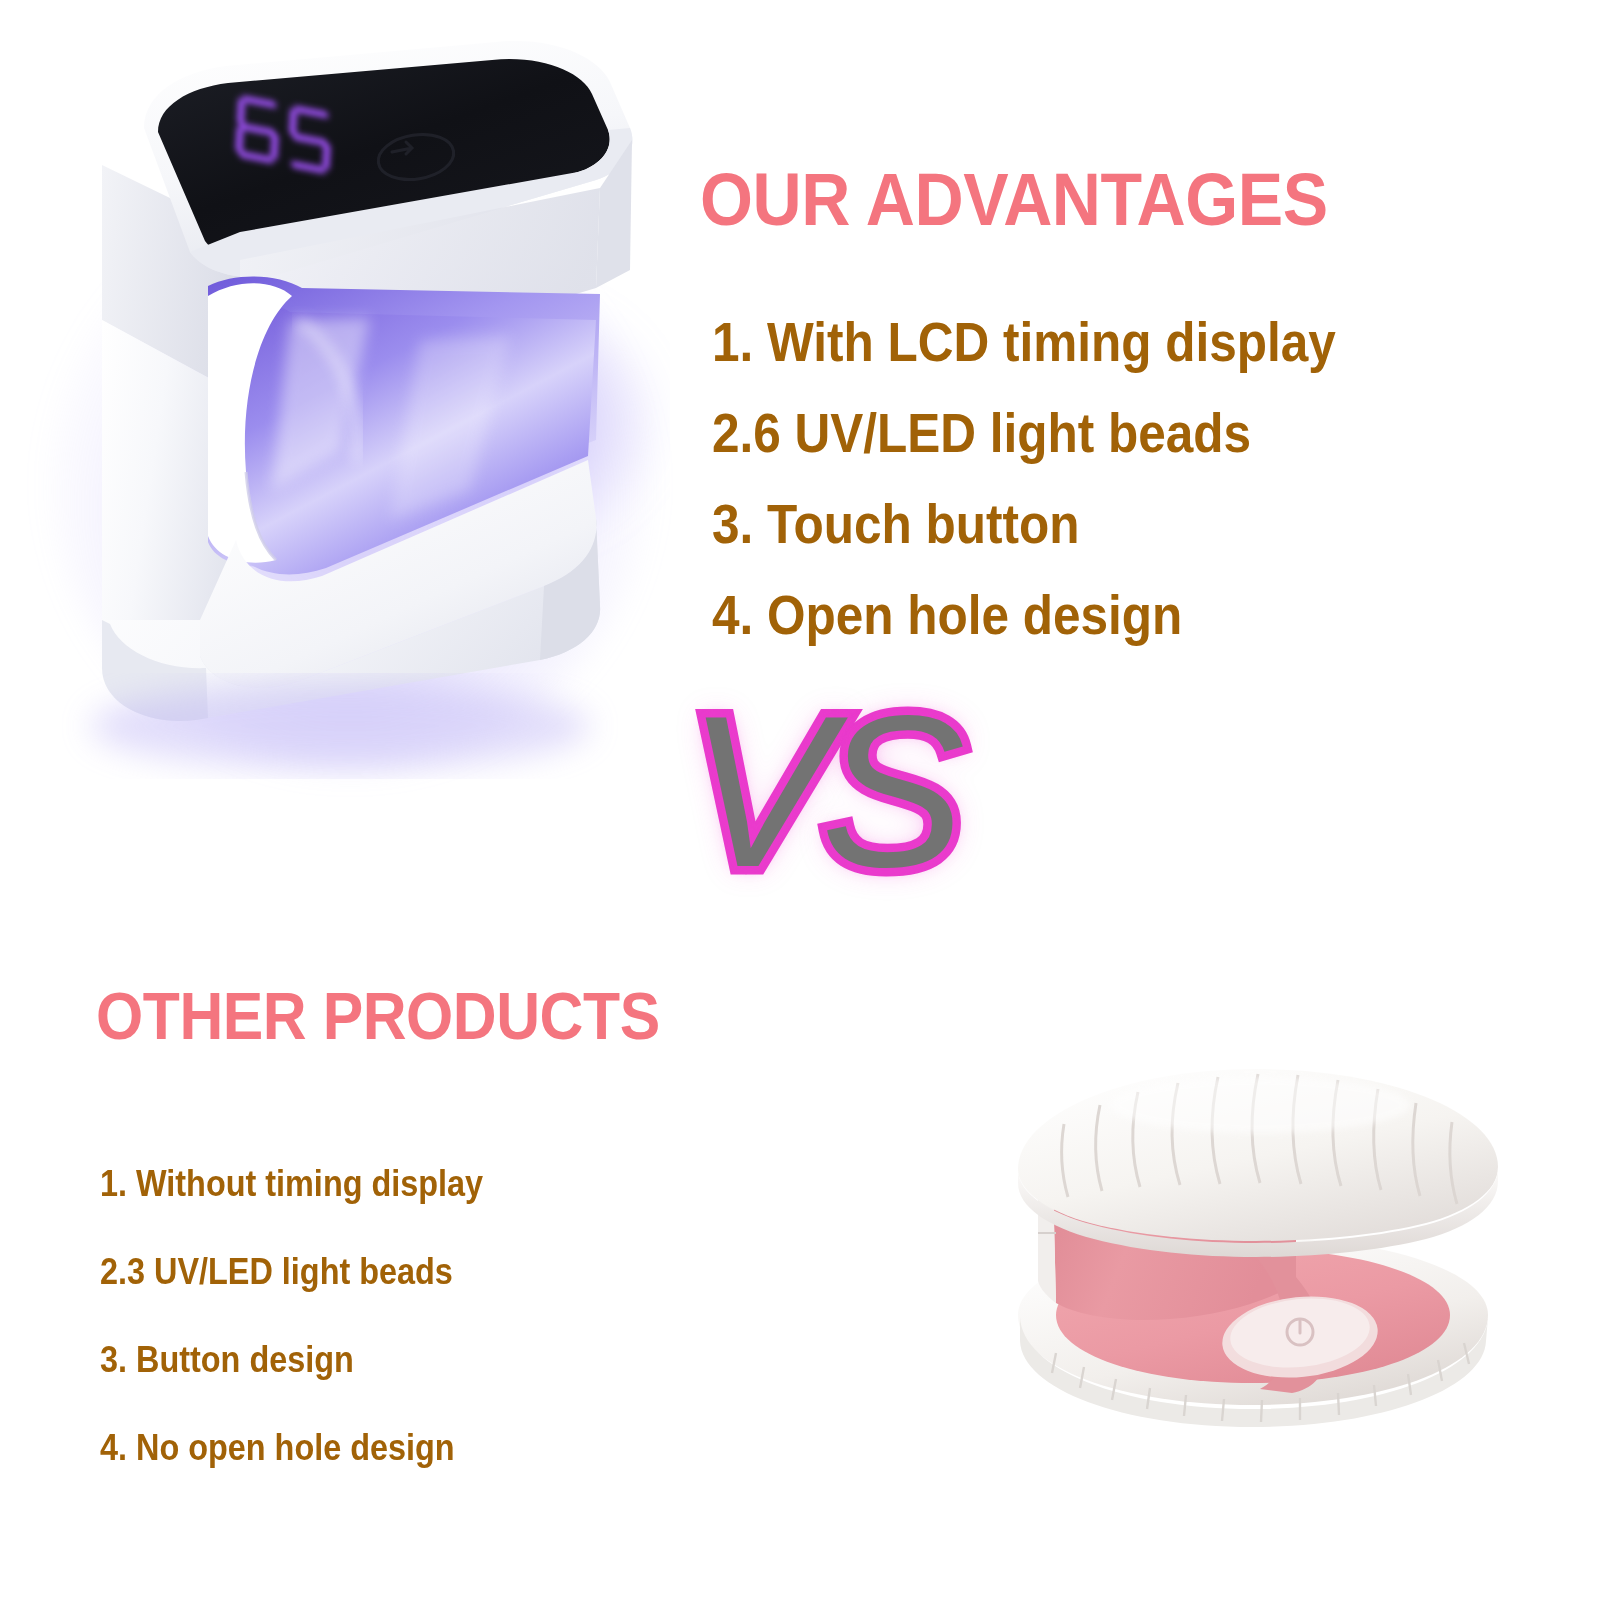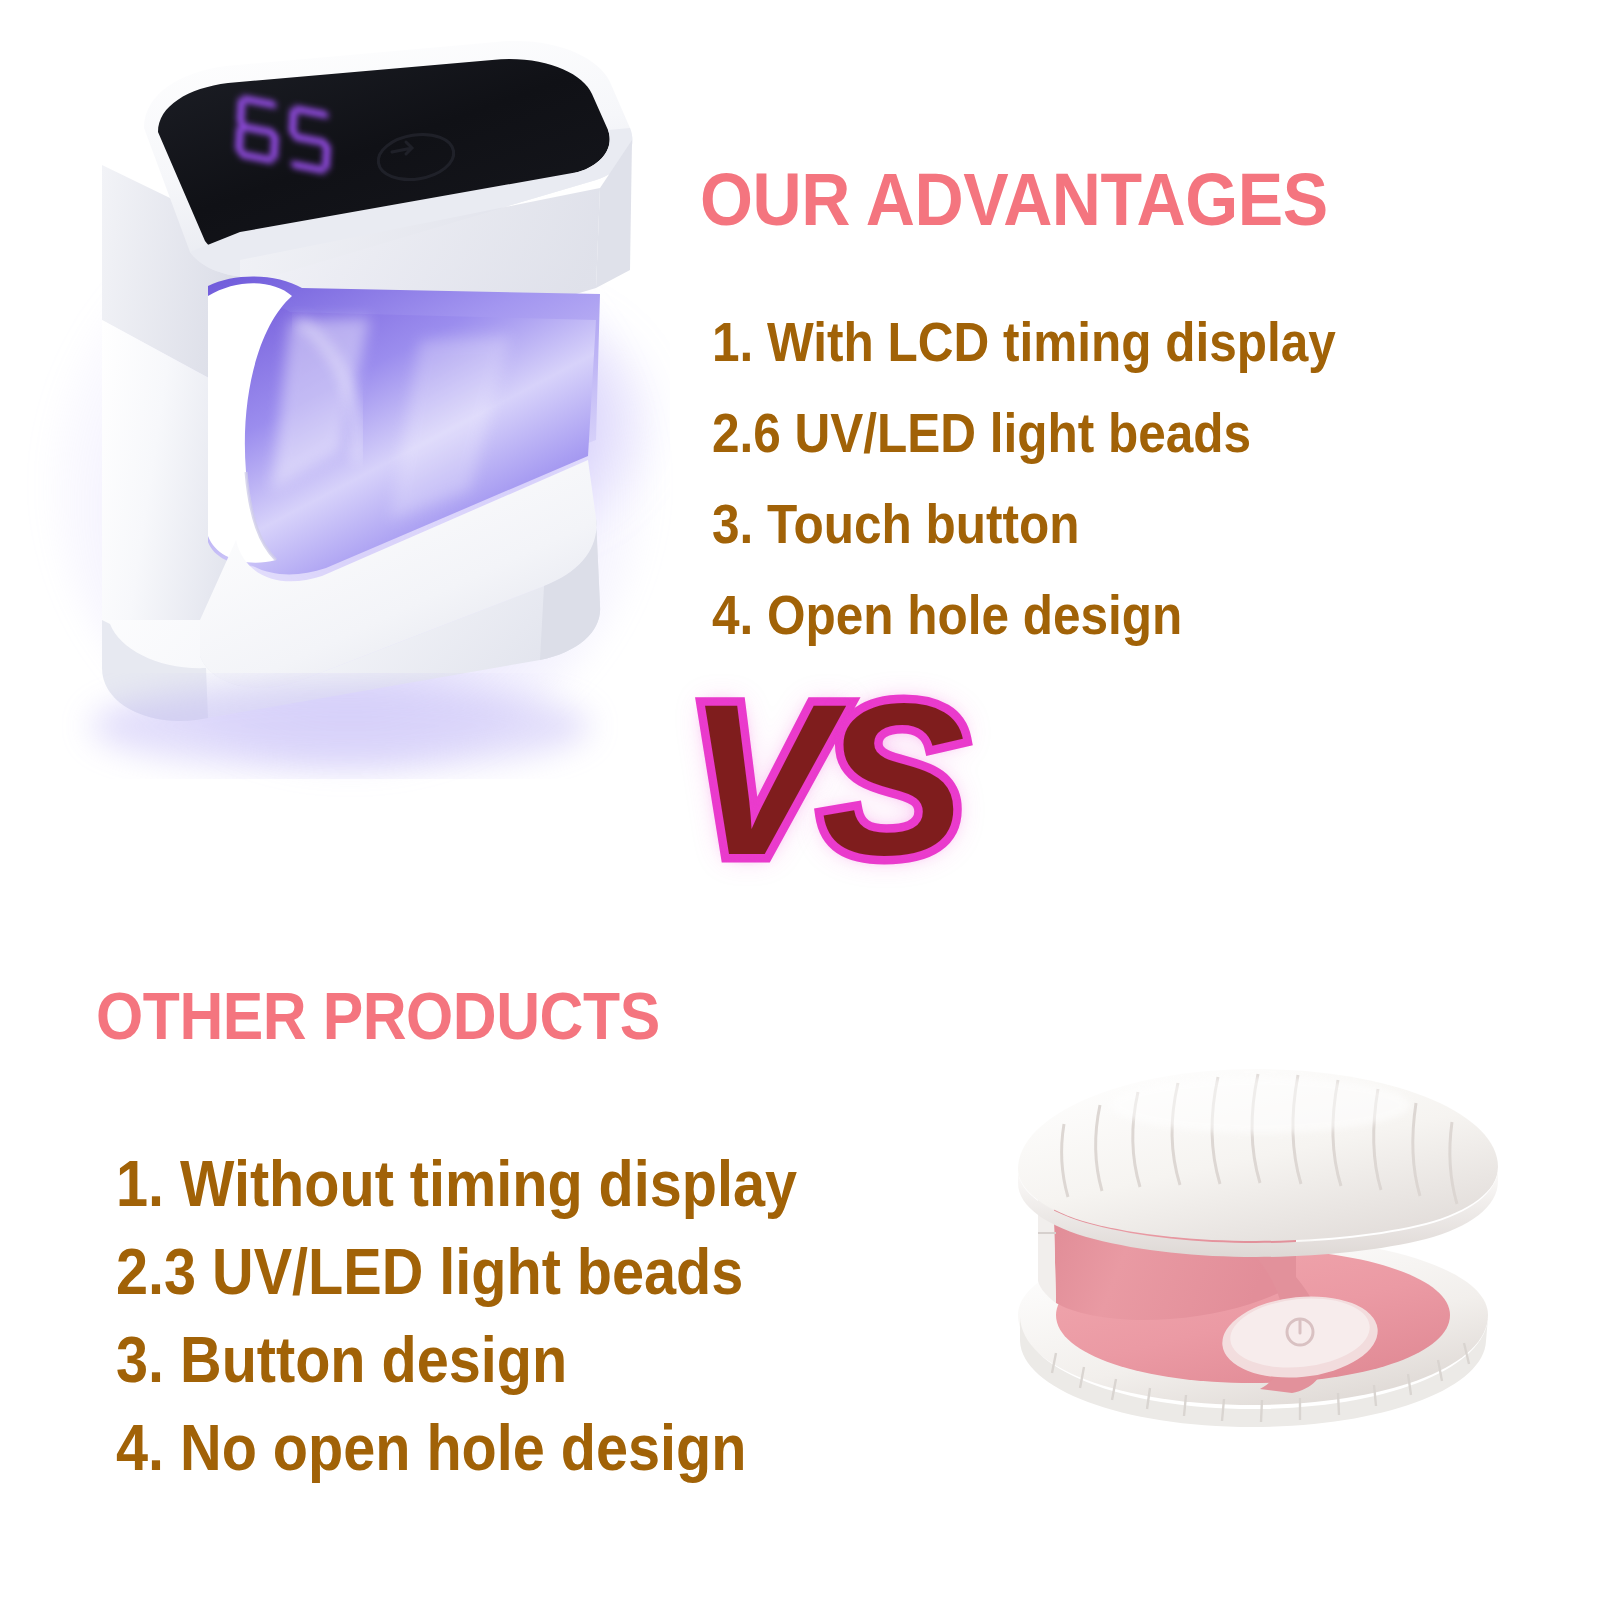--- a/index.html
+++ b/index.html
@@ -81,46 +81,46 @@
     transform-origin: left center;
   }
 
   #our-advantages-list {
     left: 712px;
     top: 297px;
     font-size: 55px;
     line-height: 91px;
   }
   #other-products-list {
-    left: 116px;
+    left: 100px;
     top: 1140px;
-    font-size: 64px;
+    font-size: 36px;
     line-height: 88px;
   }
 
   
   #vs-badge {
     left: 646px;
     top: 664px;
     width: 350px;
     height: 230px;
   }
   #vs-badge .vs-text {
     position: absolute;
     left: 0;
-    top: 0;
+    top: 12px;
     width: 350px;
     height: 230px;
     display: flex;
     align-items: center;
     justify-content: center;
     font-size: 216px;
-    font-weight: 700;
+    font-weight: 400;
     font-style: italic;
-    color: #7f1d1d;
+    color: #737373;
     letter-spacing: -10px;
     line-height: 1;
     -webkit-text-stroke: 17px #ea3ccd;
     paint-order: stroke fill;
     text-shadow:
        0 0 14px rgba(236,60,205,0.55),
        0 0 30px rgba(236,60,205,0.35);
   }
 
   

